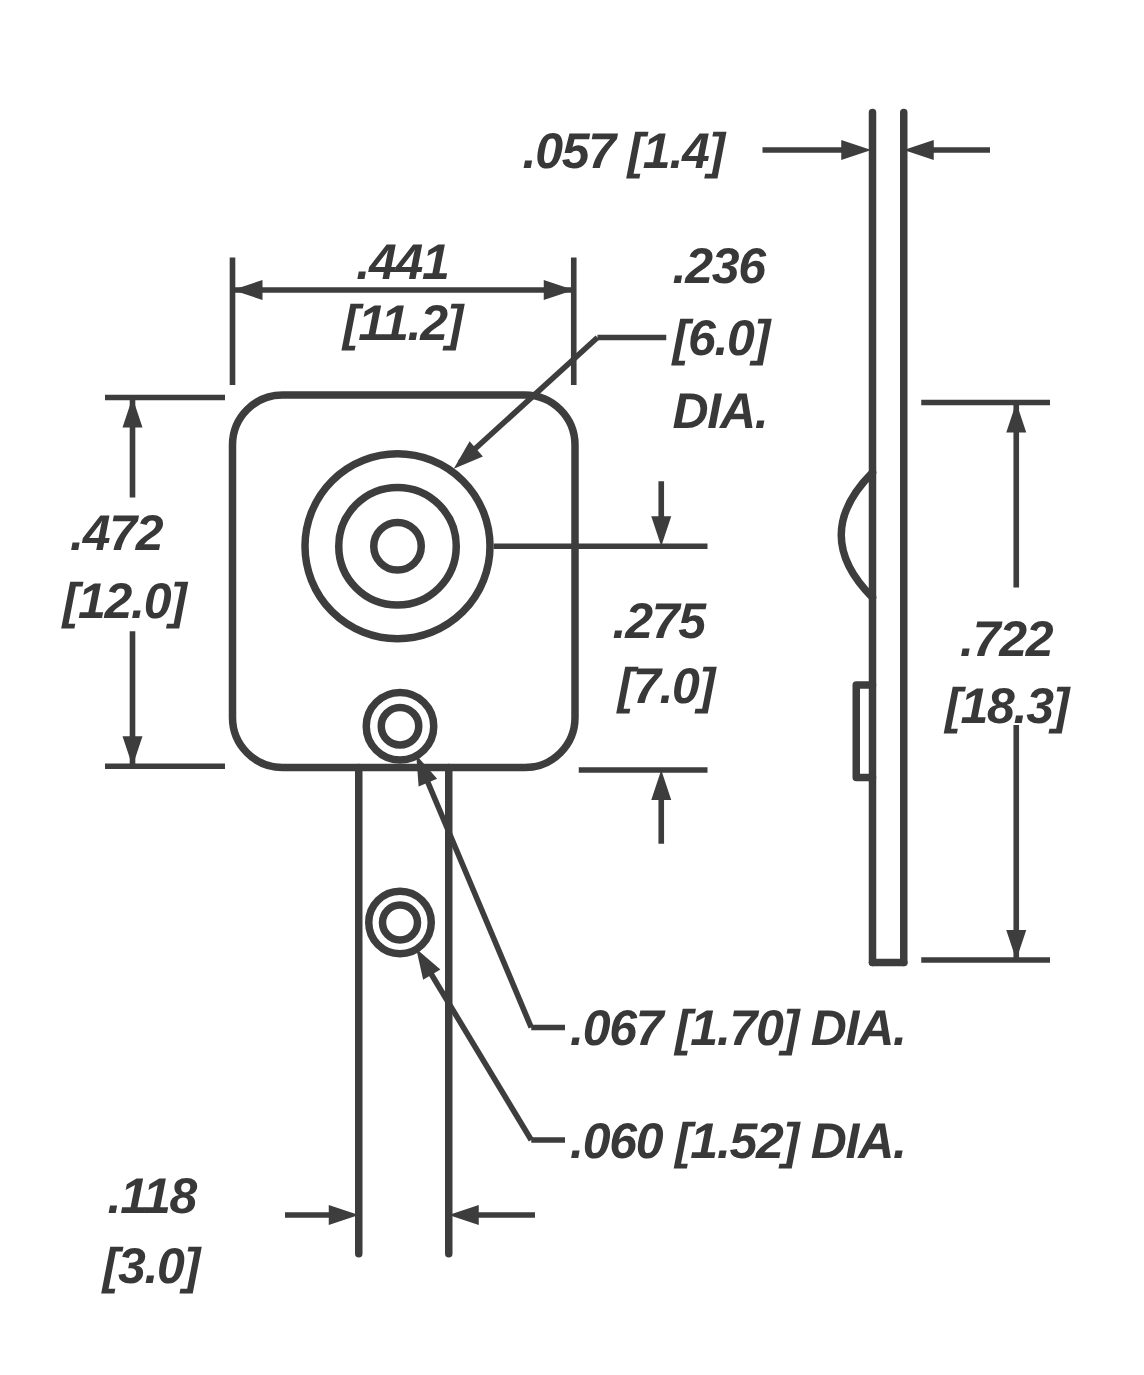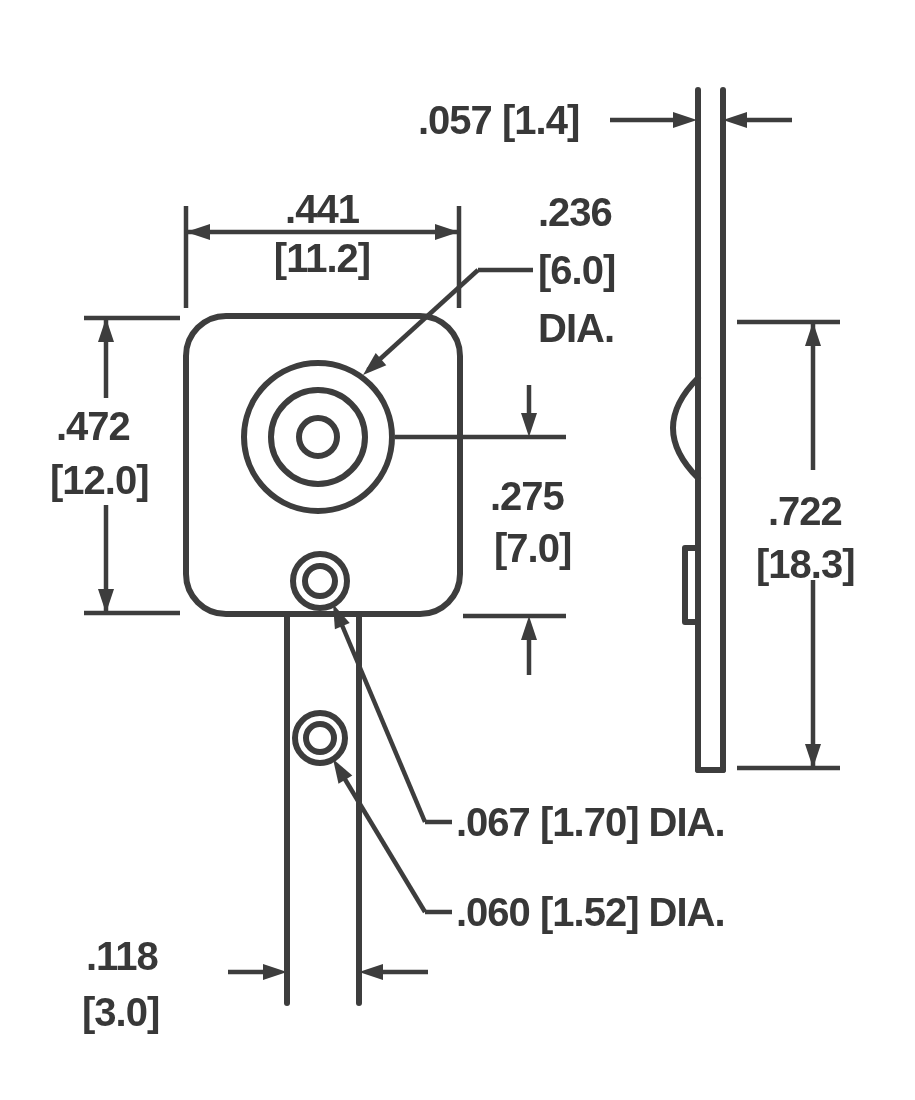--- a/index.html
+++ b/index.html
@@ -6,20 +6,21 @@
     margin: 0;
     padding: 0;
     background: #ffffff;
   }
   .canvas {
     position: relative;
     width: 915px;
     height: 1100px;
     background: #ffffff;
     overflow: hidden;
+    font-style: italic;
   }
   svg { display: block; }
   .part-line {
     stroke: #3d3d3d;
     stroke-width: 6;
     fill: none;
     stroke-linecap: round;
     stroke-linejoin: round;
   }
   .dim-line {

